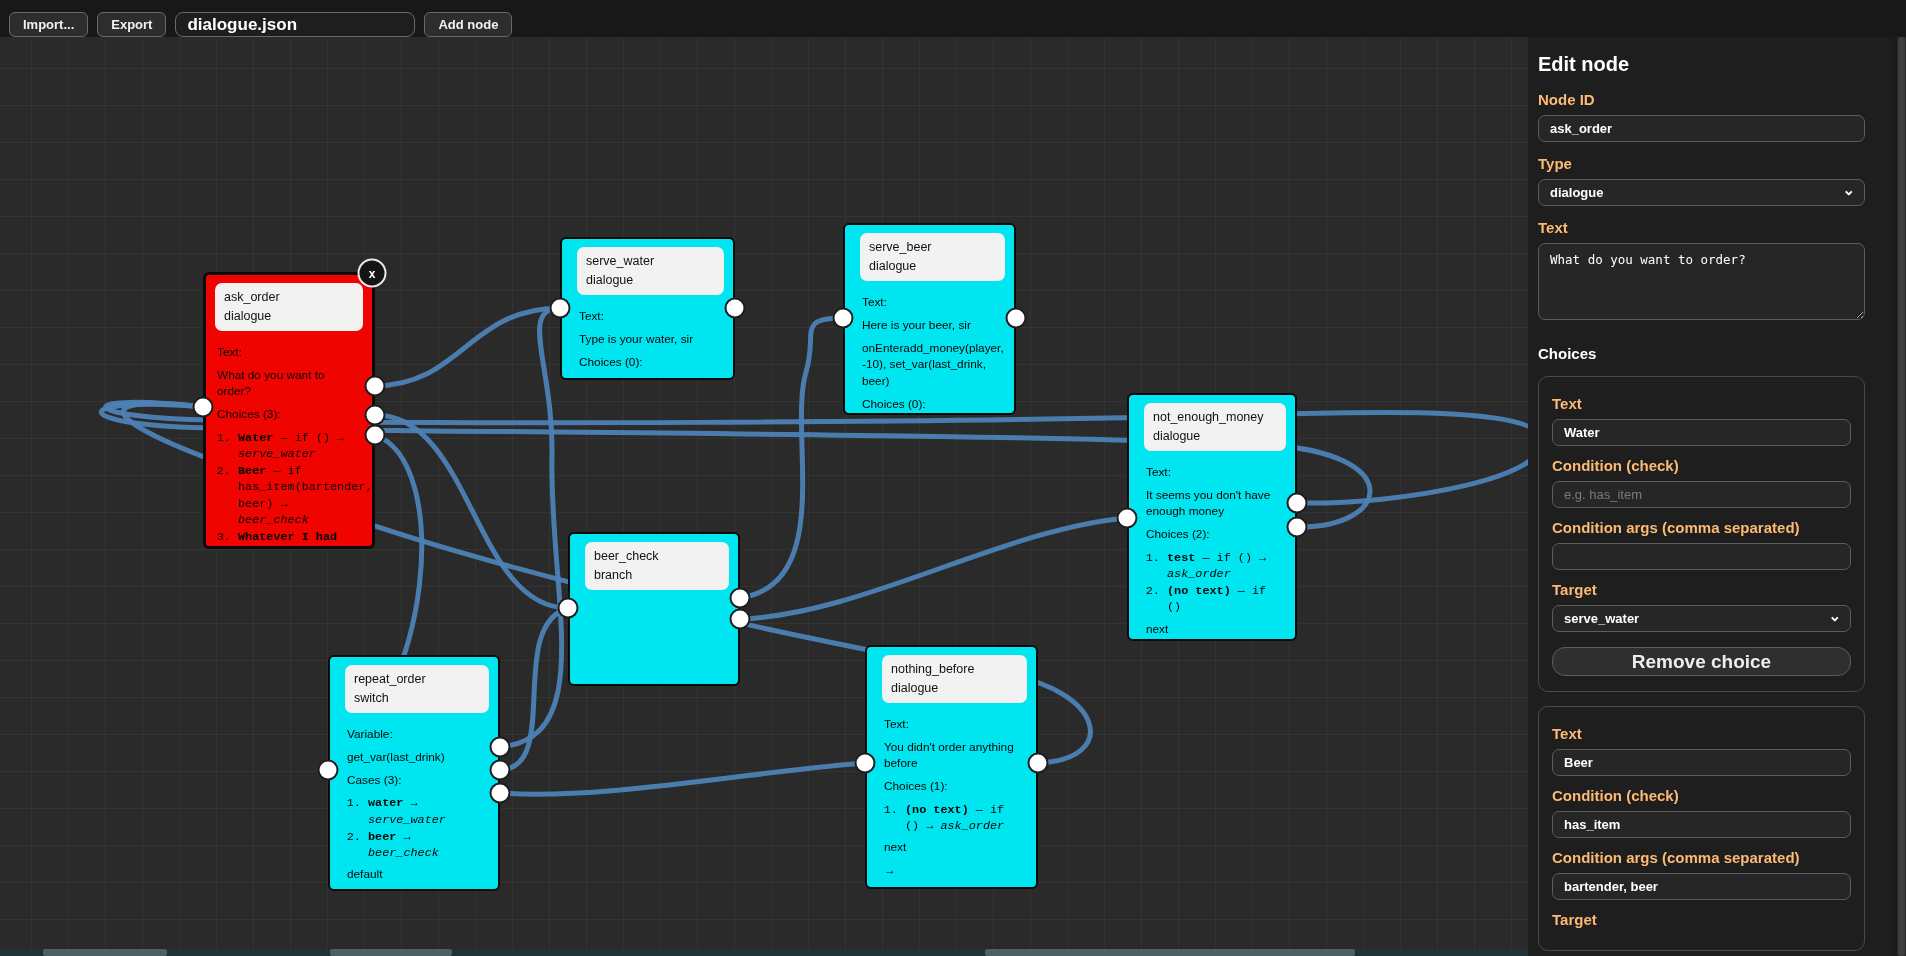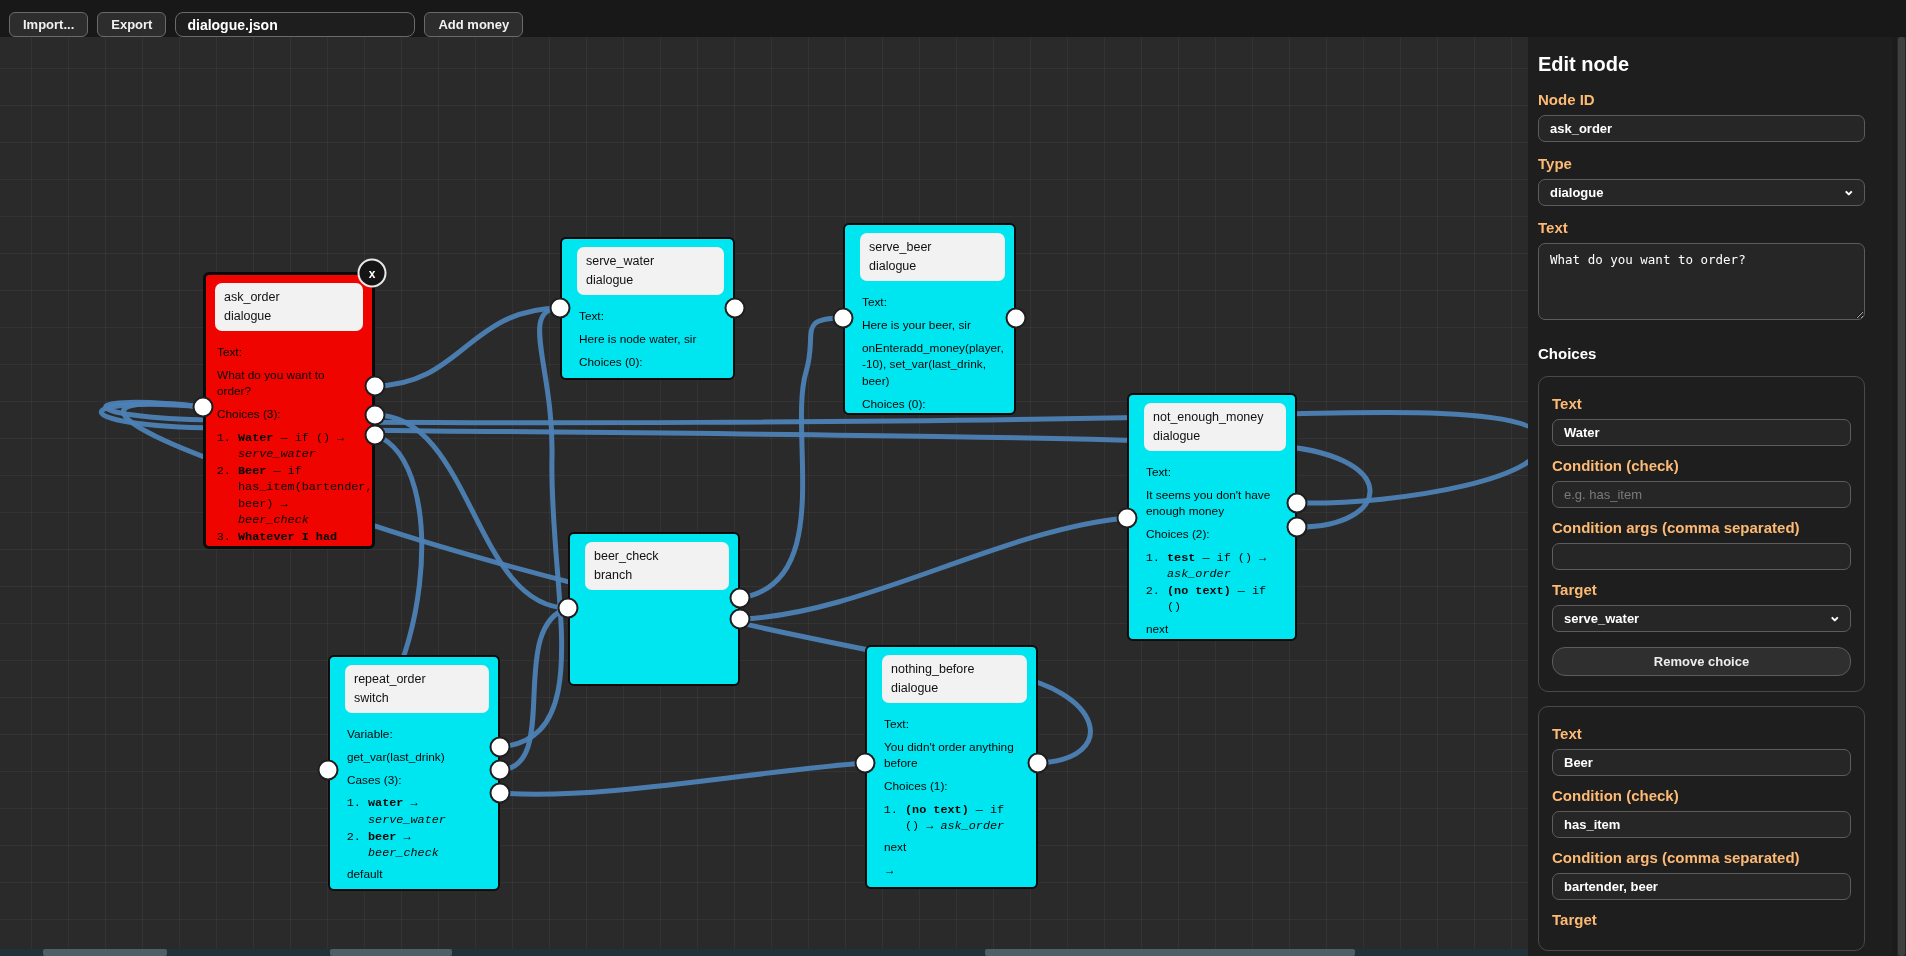--- a/index.html
+++ b/index.html
@@ -6,21 +6,21 @@
   html,body { width:1906px; height:956px; overflow:hidden; background:#1b1b1b;
     font-family:"Liberation Sans", sans-serif; }
 
   
   .toolbar { position:absolute; left:0; top:0; width:1906px; height:37px;
     background:#181818; display:flex; align-items:flex-end; gap:9px; padding:0 9px; z-index:20; }
   .tbtn { background:#2d2d2d; border:1px solid #6a6a6a; border-radius:6px; color:#f2f2f2;
     font-size:13px; font-weight:600; padding:0 13px; height:25px; line-height:23px; cursor:pointer;
     font-family:"Liberation Sans", sans-serif; }
   .tinput { background:#1e1e1e; border:1px solid #6a6a6a; border-radius:8px; color:#fff;
-    font-size:14px; font-weight:600; width:240px; height:25px; padding:0 11px;
+    font-size:17px; font-weight:600; width:240px; height:25px; padding:0 11px;
     font-family:"Liberation Sans", sans-serif; }
 
   
   .canvas { position:absolute; left:0; top:37px; width:1542px; height:919px; overflow:hidden;
     background-color:#2a2a2a;
     background-image:
       linear-gradient(rgba(255,255,255,.045) 1px, transparent 1px),
       linear-gradient(90deg, rgba(255,255,255,.045) 1px, transparent 1px);
     background-size:37px 37px; background-position:-6px -6px; }
   .edges { position:absolute; left:0; top:0; z-index:1; }
@@ -65,31 +65,31 @@
   .selwrap { position:relative; }
   .pselect { appearance:none; -webkit-appearance:none; }
   .sel-chevron { position:absolute; right:10px; top:2px; color:#fff; font-size:15px;
     font-weight:700; pointer-events:none; }
   .ptextarea { height:77px; resize:vertical; font-family:"DejaVu Sans Mono", monospace;
     font-weight:400; font-size:12.5px; padding:7px 11px; line-height:1.4; }
   .choices-h { font-size:15px; font-weight:700; color:#fff; margin:21px 0 0; }
   .group { border:1px solid #494949; border-radius:10px; padding:7px 13px 15px; margin-top:14px; }
   .group .flabel { margin:11px 0 7px; }
   .removebtn { width:100%; margin-top:15px; background:#2f2f2f; border:1px solid #5c5c5c;
-    border-radius:13px; color:#ededed; font-size:13px; font-weight:600; height:29px; cursor:pointer;
+    border-radius:13px; color:#ededed; font-size:19px; font-weight:600; height:29px; cursor:pointer;
     font-family:"Liberation Sans", sans-serif; }
 </style>
 </head>
 <body>
 
 <div class="toolbar">
   <button class="tbtn">Import...</button>
   <button class="tbtn">Export</button>
   <input class="tinput" value="dialogue.json" style="">
-  <button class="tbtn">Add money</button>
+  <button class="tbtn">Add node</button>
 </div>
 
 <div class="canvas">
 
   <svg class="edges" width="1542" height="919" viewBox="0 0 1542 919">
     <path d="M375,349 C462,348 468,272 560,271"></path>
     <path d="M375,378 C472,378 474,571 568,571"></path>
     <path d="M375,398 C452,425 432,660 328,733"></path>
     <path d="M500,710 C598,702 549,555 552,420 C554,330 518,272 560,271"></path>
     <path d="M500,733 C562,731 506,590 568,571"></path>
@@ -118,21 +118,21 @@
     </div>
   </div>
 
   <div class="node cyan" style="left:560px;top:200px;width:175px;height:143px">
     <div class="nhead">
       <div>serve_water</div>
       <div>dialogue</div>
     </div>
     <div class="nbody">
       <div class="sec">Text:</div>
-      <div class="sec">Here is node water, sir</div>
+      <div class="sec">Type is your water, sir</div>
       <div class="sec">Choices (0):</div>
     </div>
   </div>
 
   <div class="node cyan" style="left:843px;top:186px;width:173px;height:192px">
     <div class="nhead">
       <div>serve_beer</div>
       <div>dialogue</div>
     </div>
     <div class="nbody">

